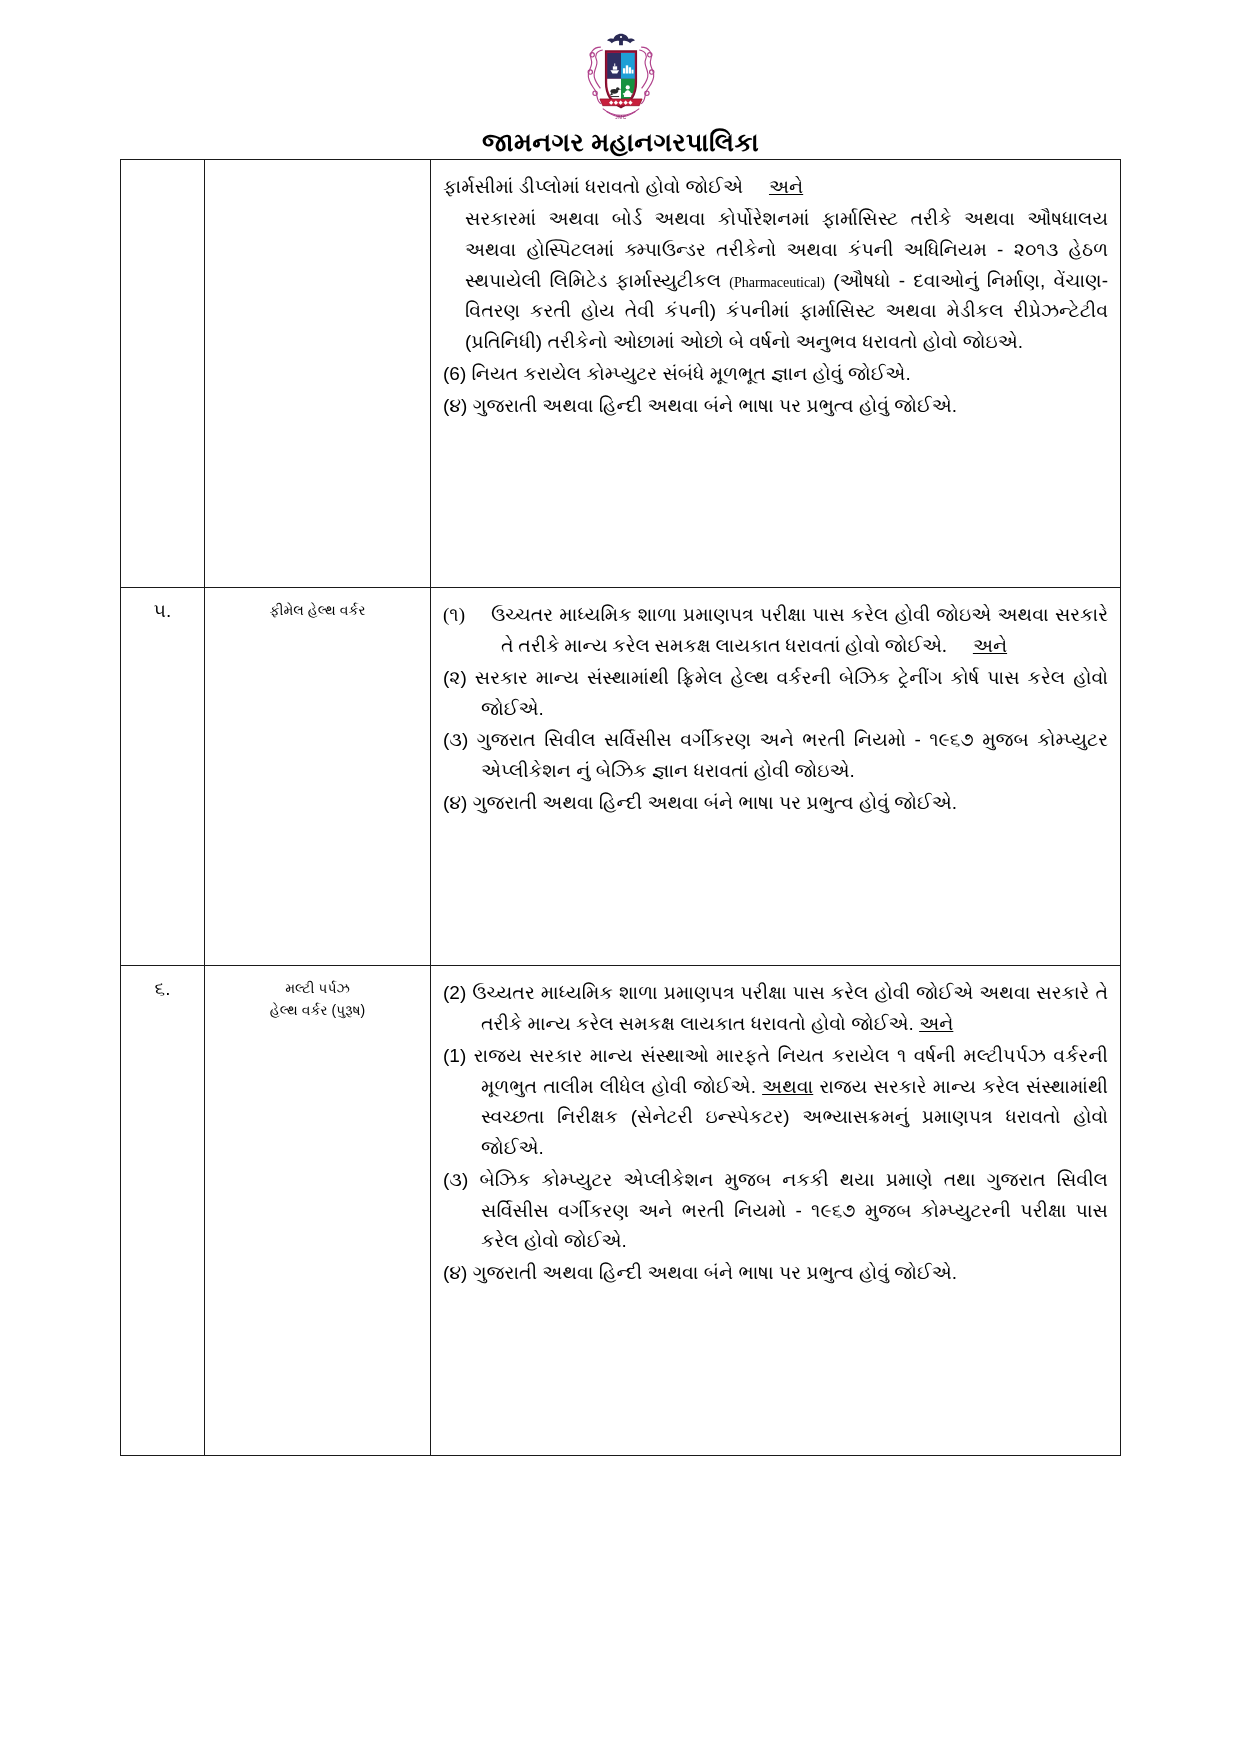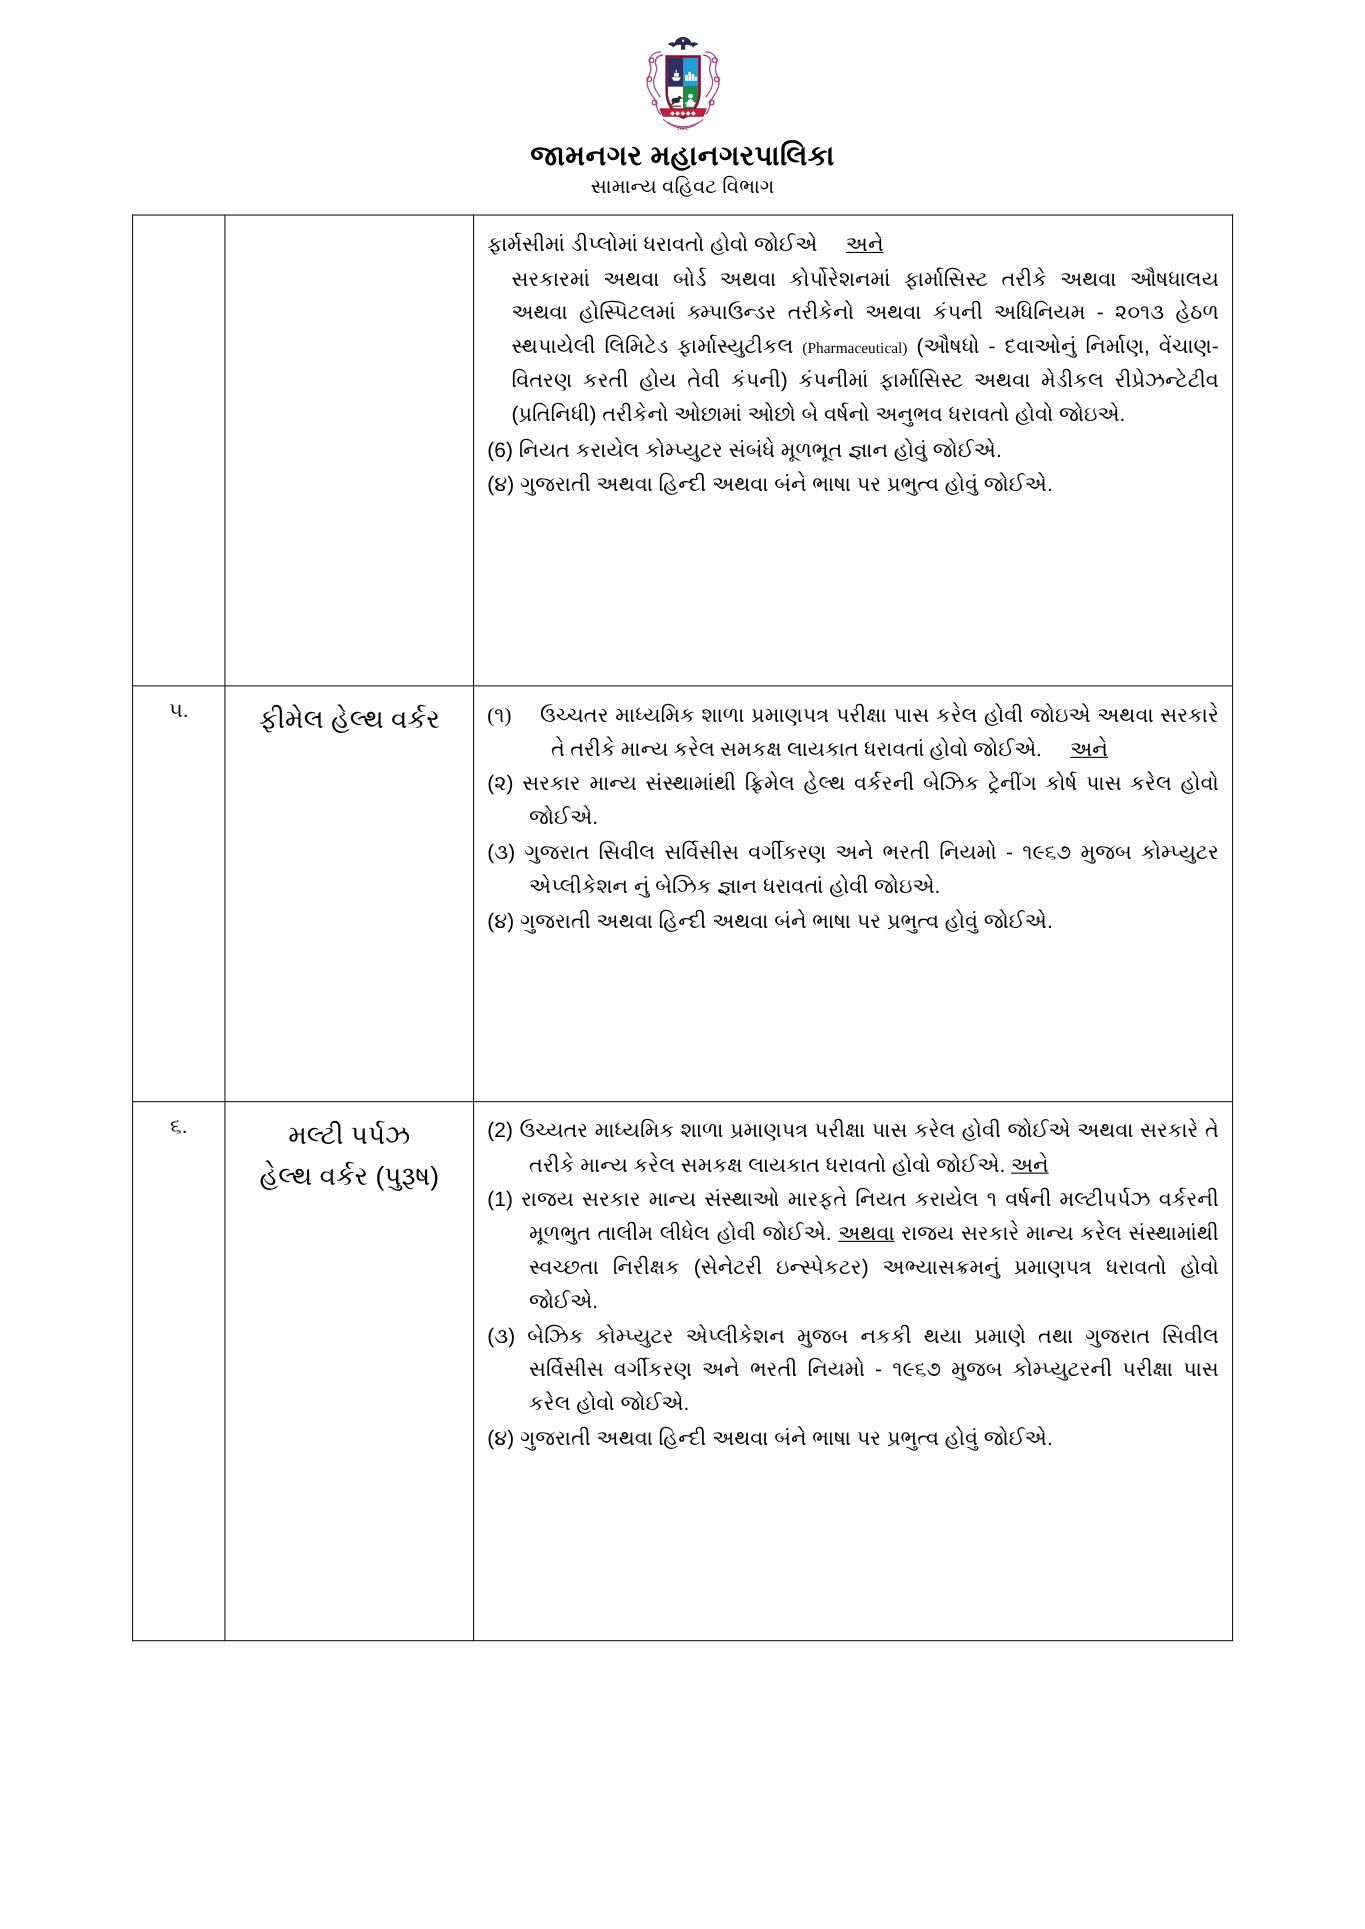--- a/index.html
+++ b/index.html
@@ -76,21 +76,21 @@
   .cell-sr {
     text-align: center;
     vertical-align: middle;
     font-size: 19px;
     font-family: "Liberation Sans", "DejaVu Sans", sans-serif;
   }
 
   .cell-post {
     text-align: center;
     vertical-align: middle;
-    font-size: 24px;
+    font-size: 14px;
     line-height: 1.55;
     font-family: "Liberation Sans", "DejaVu Sans", sans-serif;
     padding: 4px 8px;
   }
 
   .cell-post .post-line { display: block; }
 
   .cell-desc {
     padding: 8px 14px 10px 14px;
     font-size: 19px;
@@ -206,21 +206,20 @@
       <text x="100" y="163" font-size="9" font-family="Liberation Sans, sans-serif" fill="#ffffff" text-anchor="middle" letter-spacing="1">◆◆◆◆◆</text>
 
       <g fill="none" stroke="#b0418b" stroke-width="2.2">
         <path d="M62 172 C74 182 90 186 100 186 C110 186 126 182 138 172"></path>
         <path d="M70 178 C82 186 92 189 100 189 C108 189 118 186 130 178"></path>
       </g>
       <text x="100" y="193" font-size="10" font-family="Liberation Sans, sans-serif" fill="#8e2a6e" text-anchor="middle" letter-spacing="1.2">JMC</text>
     </svg>
 
     <div class="org-title">જામનગર મહાનગરપાલિકા</div>
-    <div class="org-subtitle">સામાન્ય વહિવટ વિભાગ</div>
   </div>
 
   <table class="qual-table">
     <colgroup>
       <col class="col-sr">
       <col class="col-post">
       <col class="col-desc">
     </colgroup>
     <tbody>
         <tr class="row-a">

